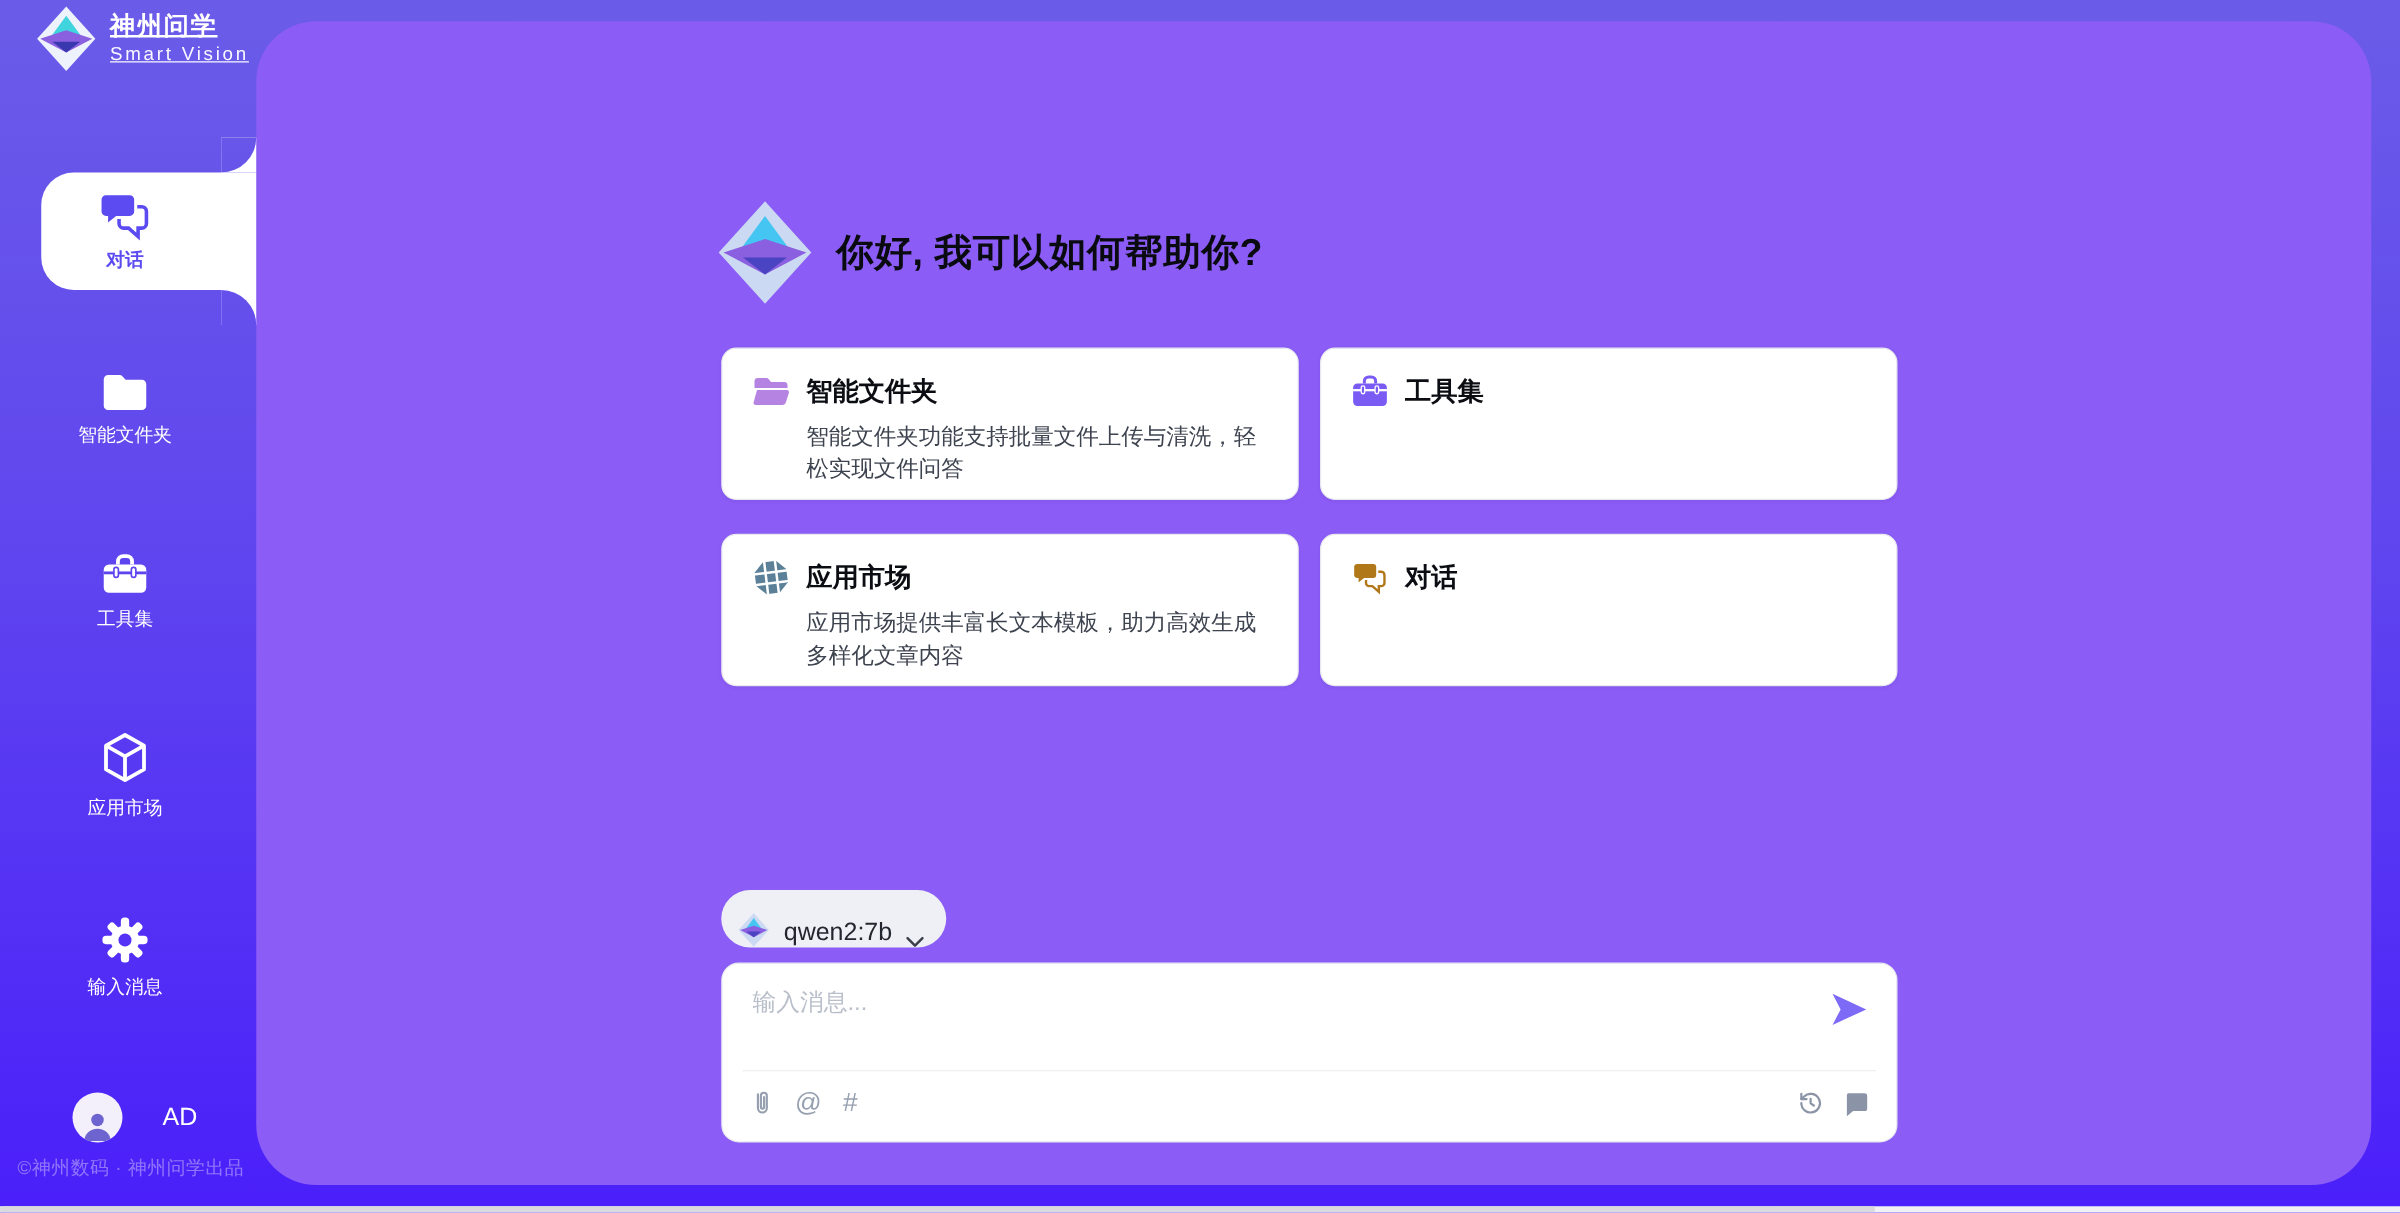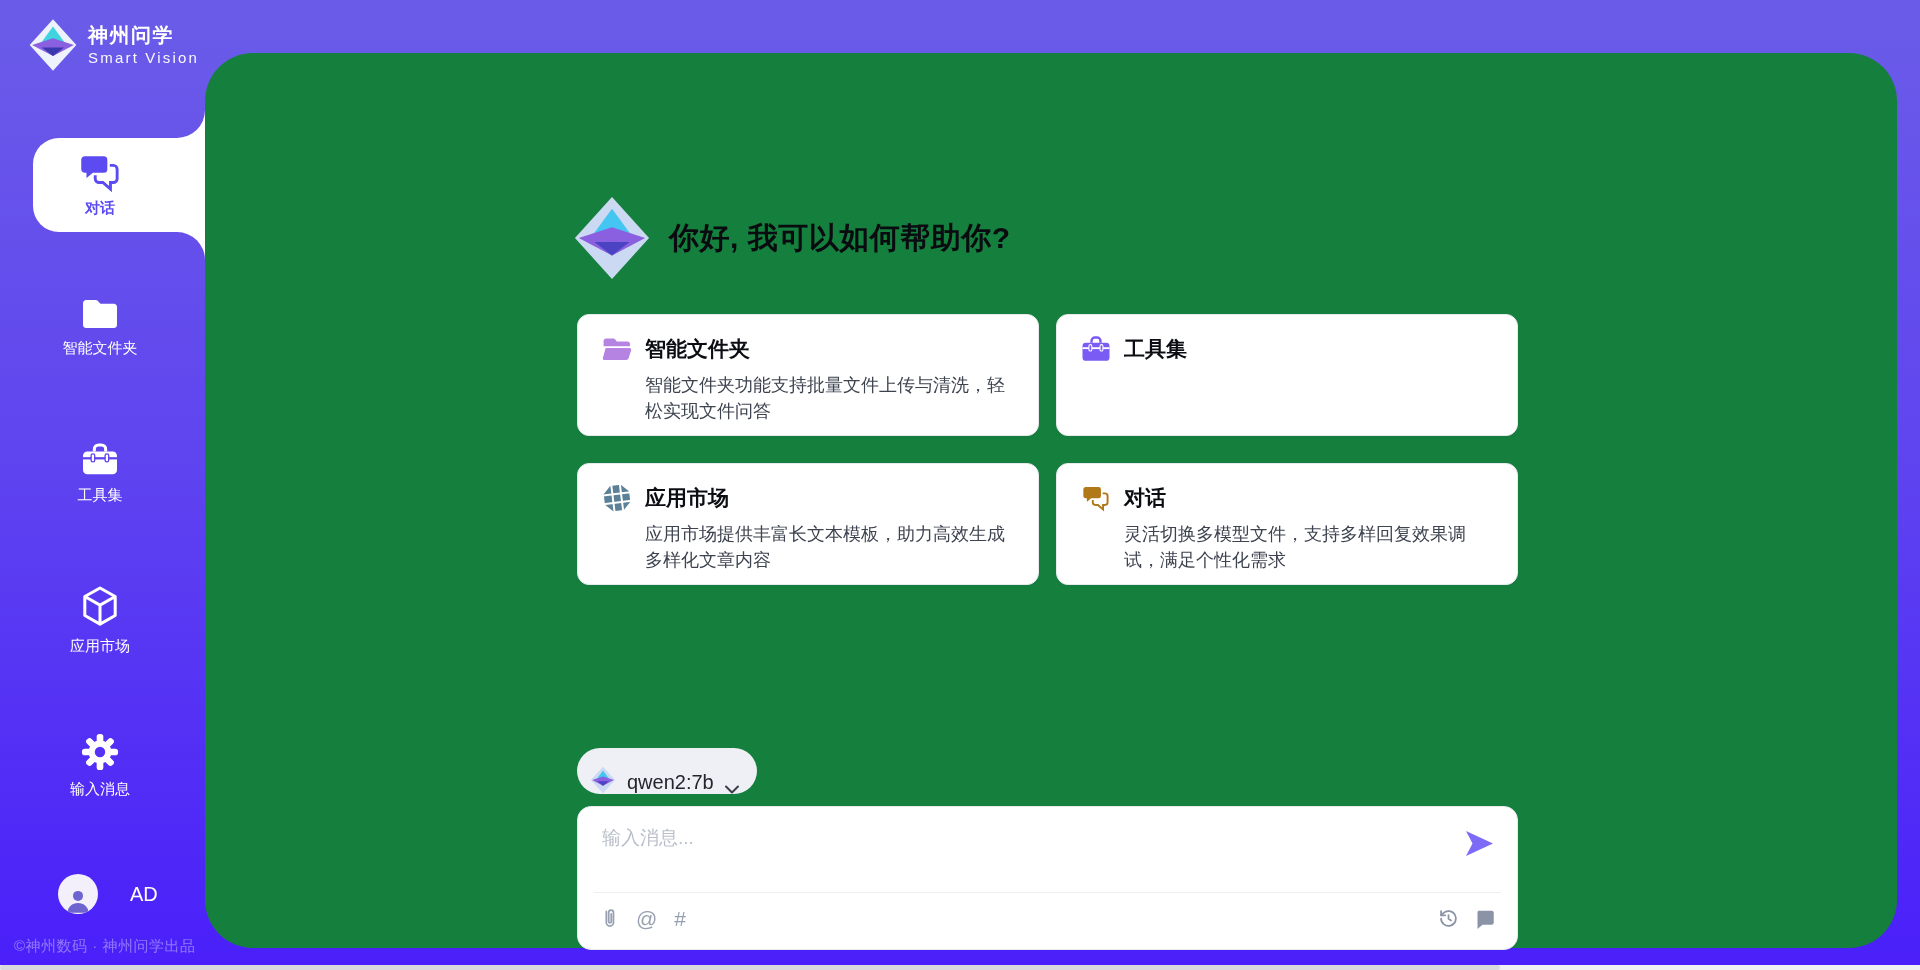--- a/index.html
+++ b/index.html
@@ -14,44 +14,44 @@
   }
   *{box-sizing:border-box;}
   html,body{margin:0;padding:0;}
   body{
     width:1920px;height:970px;overflow:hidden;position:relative;
     background:var(--grad);background-attachment:fixed;
     font-family:"Liberation Sans",sans-serif;
   }
 
   
-  .panel{position:absolute;left:205px;top:17px;right:23px;bottom:22px;background:#15803d;border-radius:48px;margin-top:36px;}
+  .panel{position:absolute;left:205px;top:17px;right:23px;bottom:22px;background:#8b5cf6;border-radius:48px;}
 
   
   .sidebar{position:absolute;left:0;top:0;width:205px;height:100%;}
-  .brand{position:absolute;top:18px;left:28px;display:flex;align-items:center;gap:10px;color:#fff;}
+  .brand{position:absolute;top:4px;left:28px;display:flex;align-items:center;gap:10px;color:#fff;text-decoration:underline;}
   .brand-name{font-size:20px;font-weight:700;letter-spacing:1.5px;line-height:1.1;}
   .brand-sub{font-size:15px;letter-spacing:2.2px;margin-top:3px;opacity:.96;}
 
   .tab{position:absolute;left:33px;right:0;top:138px;height:94px;background:#fff;border-radius:26px 0 0 26px;
        display:flex;flex-direction:column;align-items:center;justify-content:center;gap:6px;
        padding-right:38px;cursor:pointer;}
   .tab .label{color:var(--accent);font-size:15px;font-weight:600;}
   .fillet{position:absolute;right:0;width:28px;height:28px;background:#fff;}
   .fillet::after{content:"";position:absolute;inset:0;background:var(--grad);background-attachment:fixed;}
   .fillet-top{top:110px;}    .fillet-top::after{border-bottom-right-radius:28px;}
   .fillet-bottom{top:232px;} .fillet-bottom::after{border-top-right-radius:28px;}
 
   .nav-item{position:absolute;left:0;width:200px;display:flex;flex-direction:column;align-items:center;gap:9px;
             color:#fff;font-size:15px;cursor:pointer;}
   .ni-folder{top:298px;} .ni-tools{top:443px;} .ni-market{top:586px;} .ni-settings{top:733px;}
 
   .user{position:absolute;top:874px;left:58px;display:flex;align-items:center;gap:32px;color:#fff;font-size:20px;cursor:pointer;}
   .avatar{width:40px;height:40px;border-radius:50%;background:#f3f0fb;display:flex;align-items:flex-end;justify-content:center;overflow:hidden;}
-  .side-footer{position:absolute;top:925px;left:14px;color:rgba(255,255,255,.38);font-size:15px;letter-spacing:.5px;white-space:nowrap;margin-top:12px;}
+  .side-footer{position:absolute;top:925px;left:14px;color:rgba(255,255,255,.38);font-size:15px;letter-spacing:.5px;white-space:nowrap;}
 
   
   .content{position:absolute;left:372px;top:0;width:941px;height:100%;}
   .greeting{position:absolute;top:142px;left:-4px;display:flex;align-items:center;gap:18px;}
   .greeting h1{margin:0;font-size:30px;color:#0a0b10;font-weight:700;letter-spacing:.5px;}
 
   .cards{position:absolute;top:261px;left:0;width:941px;display:grid;grid-template-columns:462px 462px;column-gap:17px;row-gap:27px;}
   .card{background:#fff;border:1px solid #e7e9ef;border-radius:12px;height:122px;padding:19px 24px;cursor:pointer;
         box-shadow:0 1px 3px rgba(20,24,40,.05);}
   .card-head{display:flex;align-items:center;gap:13px;}
@@ -146,21 +146,20 @@
       <div class="card">
         <div class="card-head">
           <span class="ci" style="color: rgb(176, 120, 24);">
             <svg viewBox="0 0 46 42" width="30" height="27">
               <path d="M22 13h15a4 4 0 0 1 4 4v10a4 4 0 0 1-4 4h-3v7l-8-7h-4a4 4 0 0 1-4-4V17a4 4 0 0 1 4-4z" fill="none" stroke="currentColor" stroke-width="3"></path>
               <path d="M7 2h20a5 5 0 0 1 5 5v10a5 5 0 0 1-5 5H16l-8.5 7V22H7a5 5 0 0 1-5-5V7a5 5 0 0 1 5-5z" fill="currentColor" stroke="#fff" stroke-width="2.6"></path>
             </svg>
           </span>
           <h3>对话</h3>
         </div>
-        <p>灵活切换多模型文件，支持多样回复效果调试，满足个性化需求</p>
       </div>
     </div>
 
     <button class="model-pill">
       <svg width="26" height="28" viewBox="0 0 80 88">
         <polygon points="40,2 78,44 40,86 2,44" fill="#ccd9f2"></polygon>
         <polygon points="40,14 62,44 18,44" fill="#45c5f1"></polygon>
         <polygon points="6,44 40,33 74,44 40,62" fill="#8a5fe0"></polygon>
         <polygon points="22,48 58,48 40,62" fill="#4a43c2"></polygon>
       </svg>

